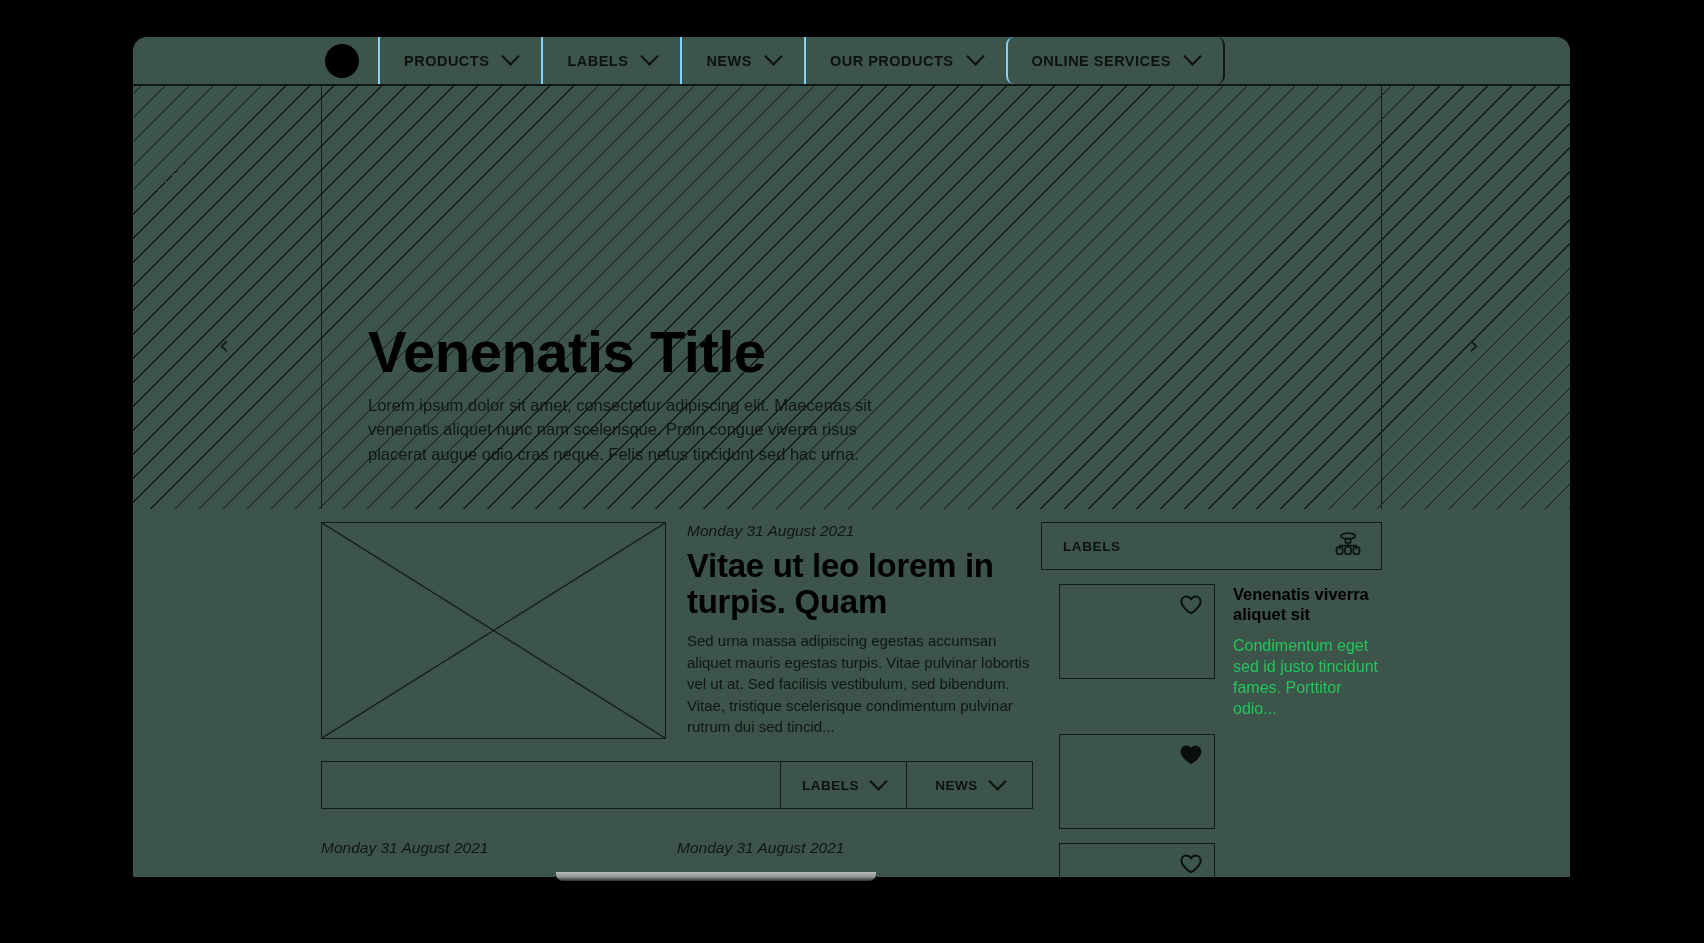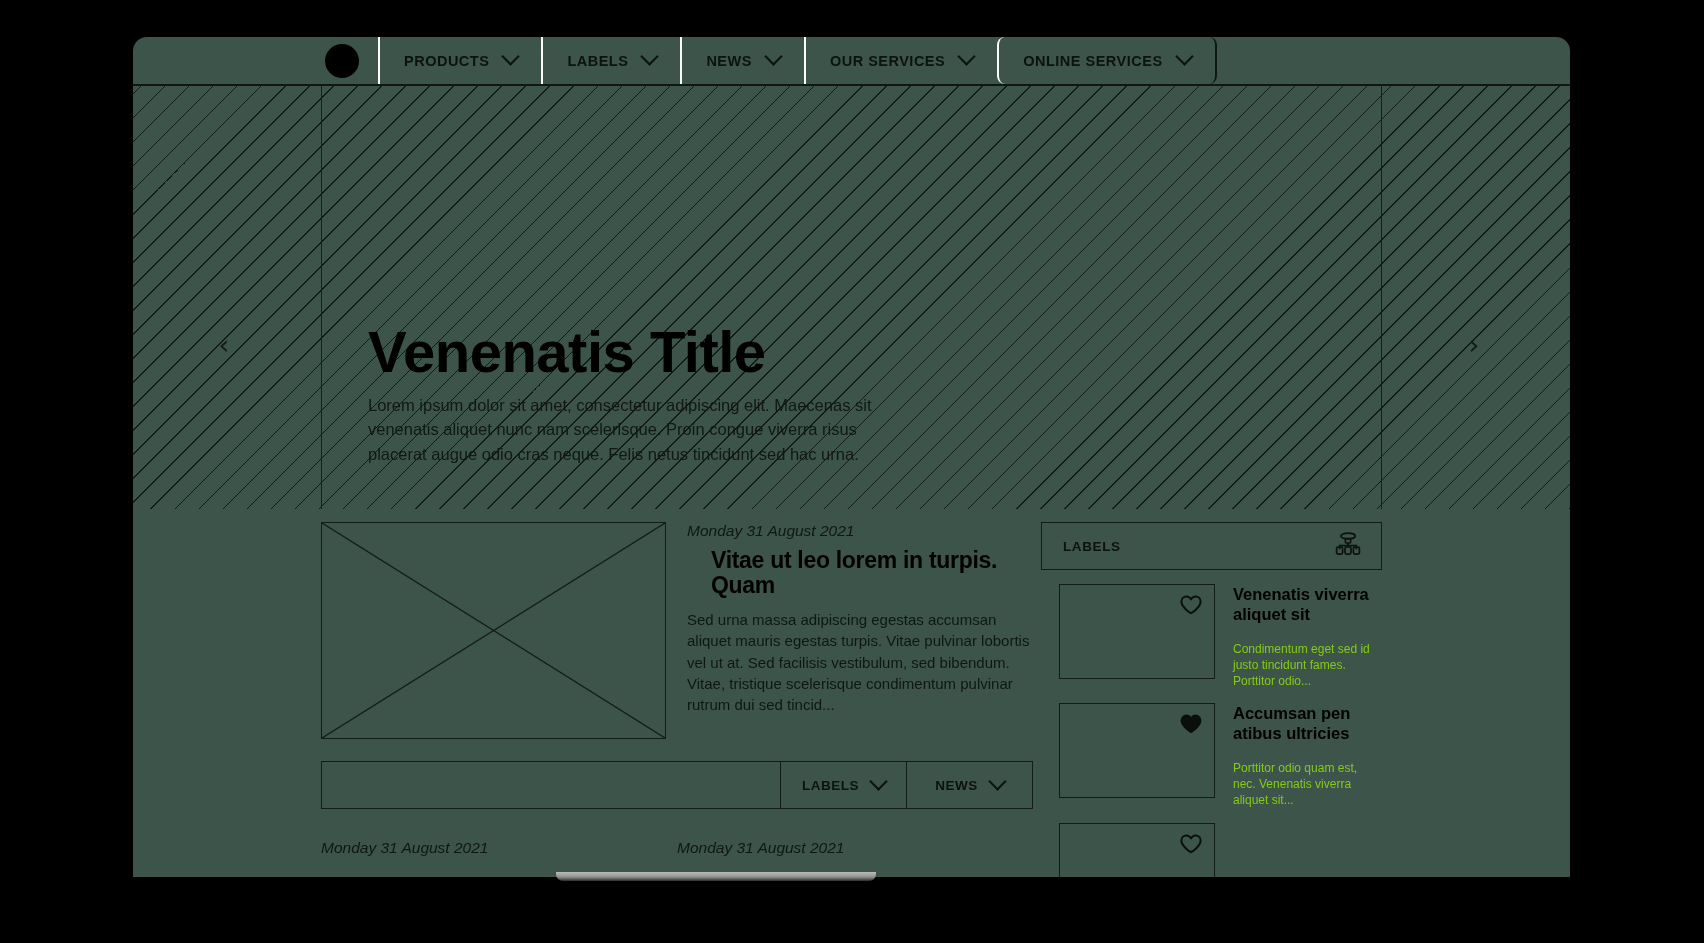--- a/index.html
+++ b/index.html
@@ -57,21 +57,21 @@
   .logo-dot {
     width: 34px; height: 34px;
     border-radius: 50%;
     background: #000;
   }
   .nav-item {
     display: flex;
     align-items: center;
     gap: 15px;
     padding: 0 24px;
-    border-left: 2px solid #ffffff;
+    border-left: 2px solid #7dd3fc;
     font-size: 14.5px;
     font-weight: 700;
     letter-spacing: 0.5px;
     color: #0d120f;
     white-space: nowrap;
     cursor: pointer;
   }
   .nav-item:last-of-type { border-right: 2px solid #111714; border-radius: 8px; }
   .chev {
     display: inline-block;
@@ -166,26 +166,25 @@
   }
   #feature-thumb svg { display: block; width: 100%; height: 100%; }
   #feature-body { flex: 1; min-width: 0; }
   .date-line {
     font-size: 15.5px;
     font-style: italic;
     color: #101713;
   }
   #feature-title {
     margin-top: 8px;
-    font-size: 23px;
+    font-size: 33px;
     line-height: 1.08;
     font-weight: 700;
     color: #000;
     letter-spacing: -0.3px;
-    margin-left: 24px;
   }
   #feature-excerpt {
     margin-top: 11px;
     font-size: 15px;
     line-height: 1.43;
     color: #101713;
   }
 
   
   #filter-bar {
@@ -272,24 +271,24 @@
     cursor: pointer;
   }
   .label-body { flex: 1; min-width: 0; padding-top: 1px; }
   .label-title {
     font-size: 16.5px;
     font-weight: 700;
     line-height: 1.2;
     color: #000;
   }
   .label-excerpt {
-    margin-top: 17px;
-    font-size: 12px;
+    margin-top: 10px;
+    font-size: 16px;
     line-height: 1.33;
-    color: #84cc16;
+    color: #22c55e;
   }
 </style>
 </head>
 <body>
 
 <div id="device-frame">
   <div id="screen">
 
     <nav id="topnav">
       <div class="nav-logo-zone">
@@ -302,21 +301,21 @@
       </div>
       <div class="nav-item">
         <span>LABELS</span>
         <span class="chev"></span>
       </div>
       <div class="nav-item">
         <span>NEWS</span>
         <span class="chev"></span>
       </div>
       <div class="nav-item">
-        <span>OUR SERVICES</span>
+        <span>OUR PRODUCTS</span>
         <span class="chev"></span>
       </div>
       <div class="nav-item">
         <span>ONLINE SERVICES</span>
         <span class="chev"></span>
       </div>
     </nav>
 
     <section id="hero">
       <div id="hero-inner"></div>
@@ -399,24 +398,20 @@
         </div>
 
         <div class="label-card">
           <div class="label-thumb">
             <span class="heart">
               <svg width="22" height="20" viewBox="0 0 22 20" fill="none" aria-hidden="true">
                 <path d="M11 18.2 C11 18.2 1.4 12.6 1.4 6.6 C1.4 3.5 3.7 1.4 6.3 1.4 C8.3 1.4 10.1 2.7 11 4.4 C11.9 2.7 13.7 1.4 15.7 1.4 C18.3 1.4 20.6 3.5 20.6 6.6 C20.6 12.6 11 18.2 11 18.2 Z" fill="#0a0f0c" stroke="#0a0f0c" stroke-width="1.6" stroke-linejoin="round"></path>
               </svg>
             </span>
           </div>
-          <div class="label-body">
-            <div class="label-title">Accumsan pen atibus ultricies</div>
-            <div class="label-excerpt">Porttitor odio quam est, nec. Venenatis viverra aliquet sit...</div>
-          </div>
         </div>
 
         <div class="label-card">
           <div class="label-thumb">
             <span class="heart">
               <svg width="22" height="20" viewBox="0 0 22 20" fill="none" aria-hidden="true">
                 <path d="M11 18.2 C11 18.2 1.4 12.6 1.4 6.6 C1.4 3.5 3.7 1.4 6.3 1.4 C8.3 1.4 10.1 2.7 11 4.4 C11.9 2.7 13.7 1.4 15.7 1.4 C18.3 1.4 20.6 3.5 20.6 6.6 C20.6 12.6 11 18.2 11 18.2 Z" stroke="#0a0f0c" stroke-width="2" fill="none" stroke-linejoin="round"></path>
               </svg>
             </span>
           </div>

